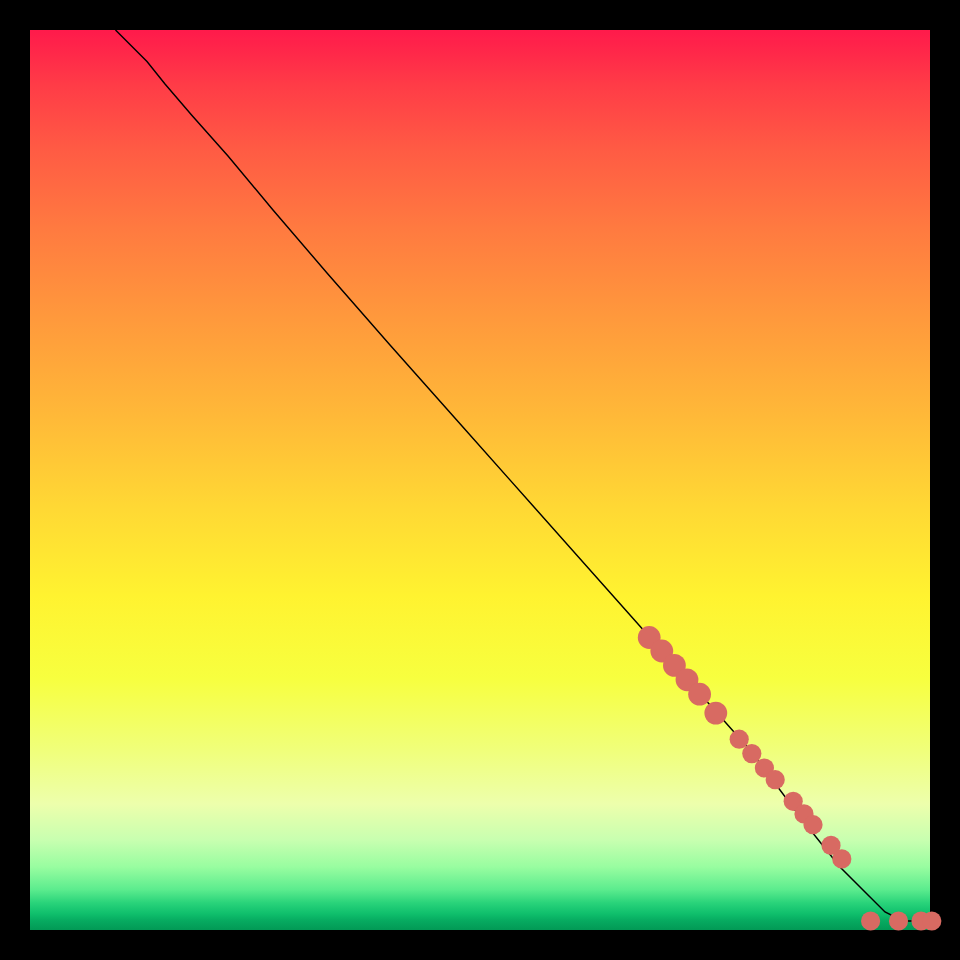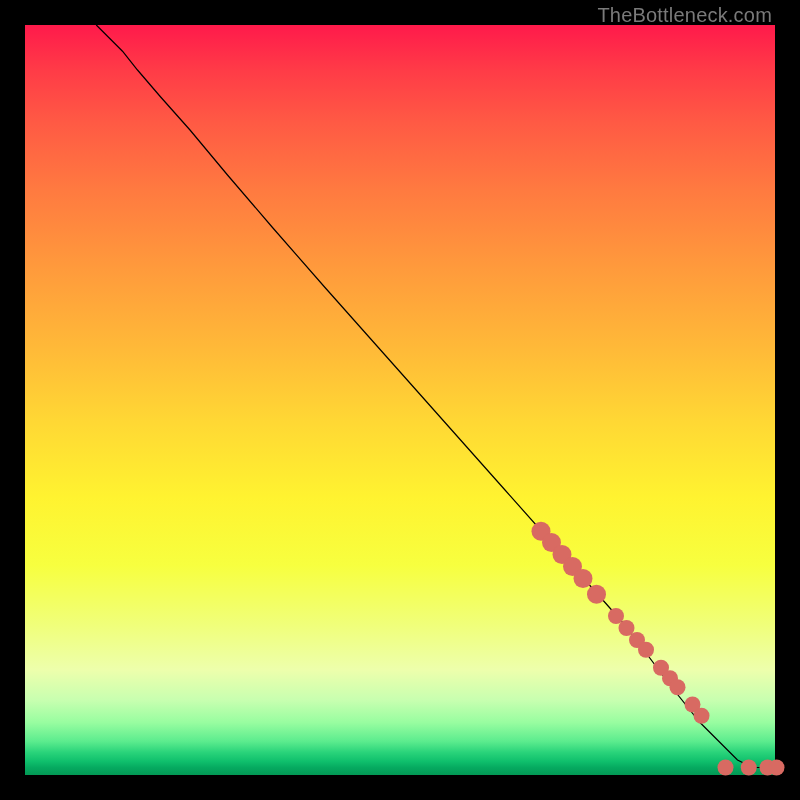--- a/index.html
+++ b/index.html
@@ -94,14 +94,13 @@
           <circle cx="652.50" cy="662.25" r="8" class="marker"></circle>
           <circle cx="667.50" cy="679.50" r="8" class="marker"></circle>
           <circle cx="676.50" cy="690.75" r="8" class="marker"></circle>
           <circle cx="700.50" cy="742.50" r="8" class="marker"></circle>
           <circle cx="723.75" cy="742.50" r="8" class="marker"></circle>
           <circle cx="742.50" cy="742.50" r="8" class="marker"></circle>
           <circle cx="751.50" cy="742.50" r="8" class="marker"></circle>
         </g>
     </svg>
   </div>
-  <div class="watermark">TheBottleneck.com</div>
 </div>
 
 </body></html>

